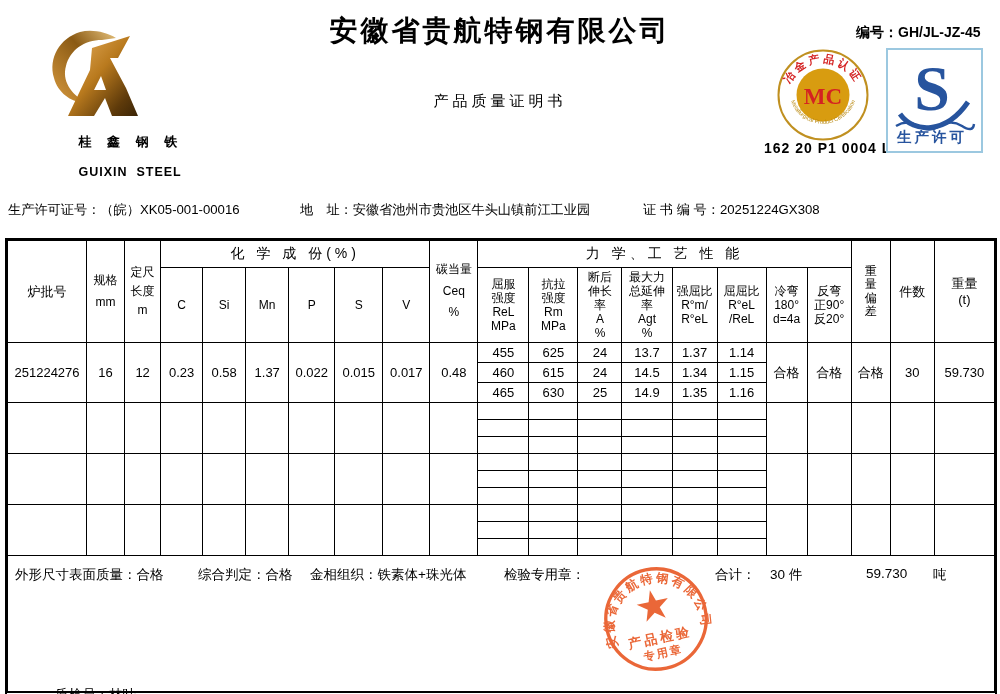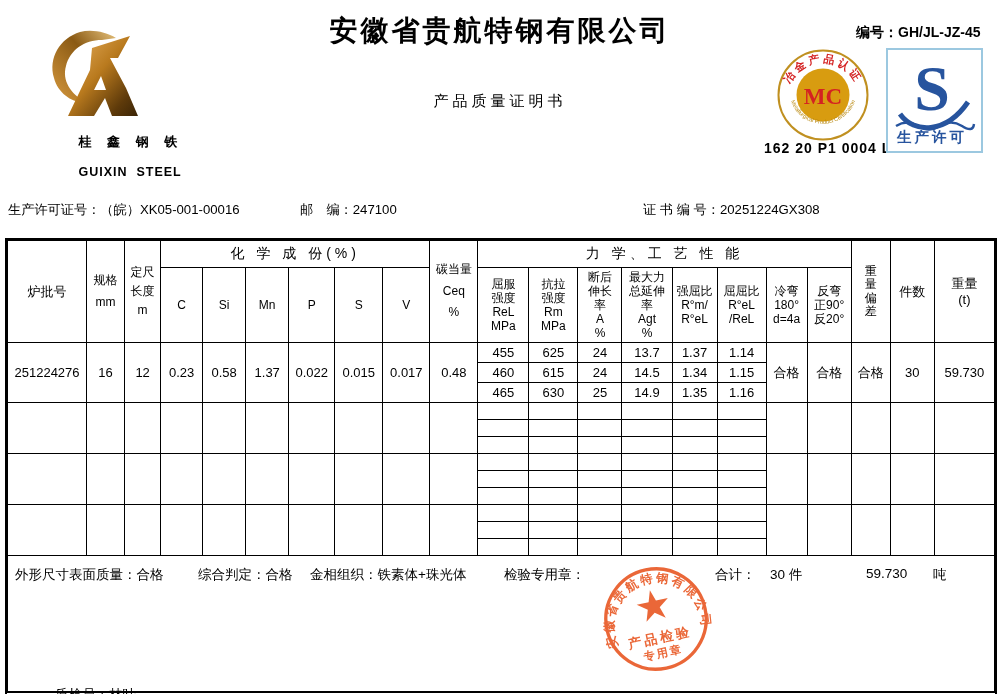--- a/index.html
+++ b/index.html
@@ -103,20 +103,21 @@
     </svg>
   </div>
 
   <div class="abs info info-left">
     <span class="line"><span>生产许可证号：</span><span>（皖）XK05-001-00016</span></span>
     <span class="line"><span>执 行 标 准：</span><span>GB 1499.2-2024</span></span>
     <span class="line"><span>产 品 名 称：</span><span>钢筋混凝土用钢热轧带肋钢筋</span></span>
     <span class="line"><span>牌　　　号：</span><span class="val-indent">　 HRB400E</span></span>
   </div>
   <div class="abs info info-mid">
+    <span class="line"><span>地　址：</span><span>安徽省池州市贵池区牛头山镇前江工业园</span></span>
     <span class="line"><span>邮　编：</span><span>247100</span></span>
     <span class="line"><span>电　话：</span><span>0566-2596888  0566-2561969（传真）</span></span>
   </div>
   <div class="abs info info-right">
     <span class="line"><span>证 书 编 号：</span><span>20251224GX308</span></span>
     <span class="line"><span>车　船　号 ：</span><span>华翔198</span></span>
     <span class="line"><span>发 货 日 期：</span><span>2025年12月24日</span></span>
   </div>
 
   <div class="abs tbl-wrap">

